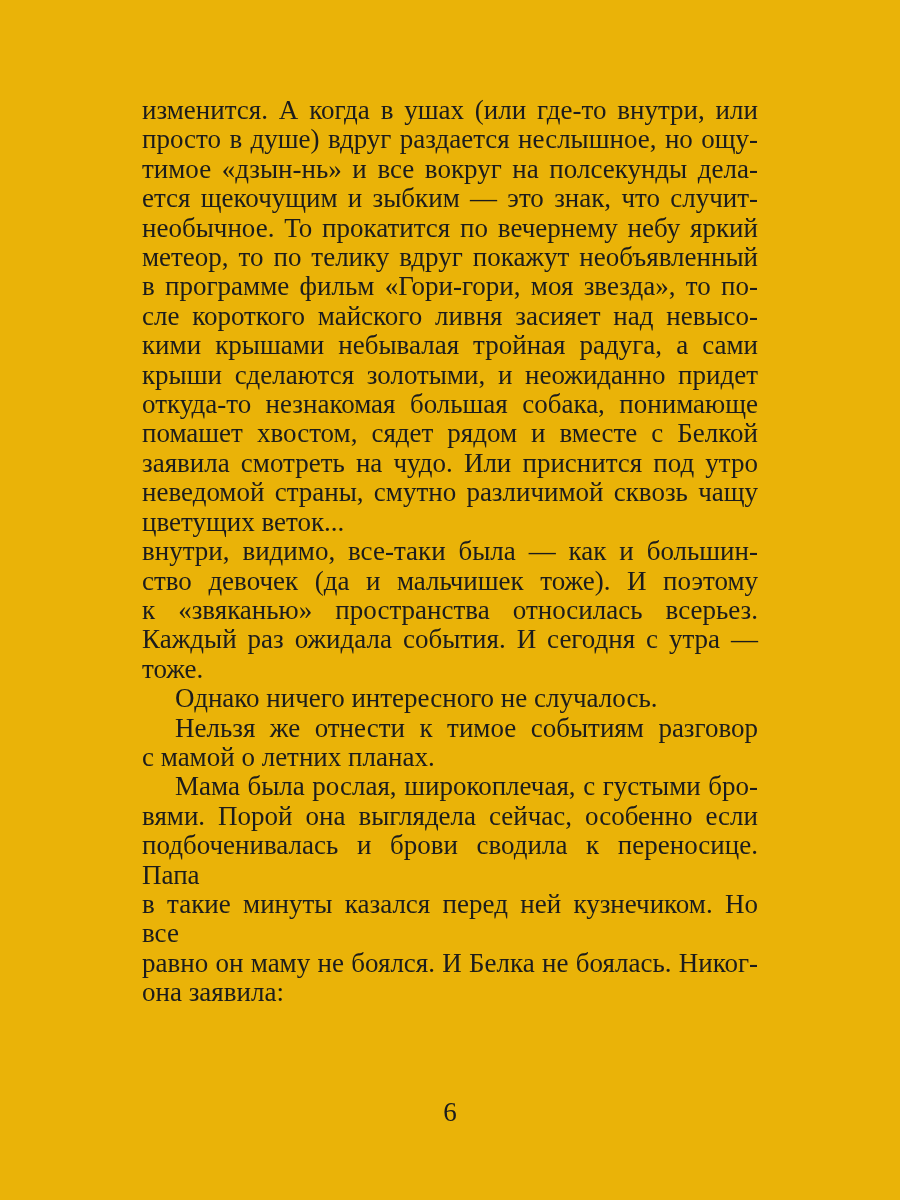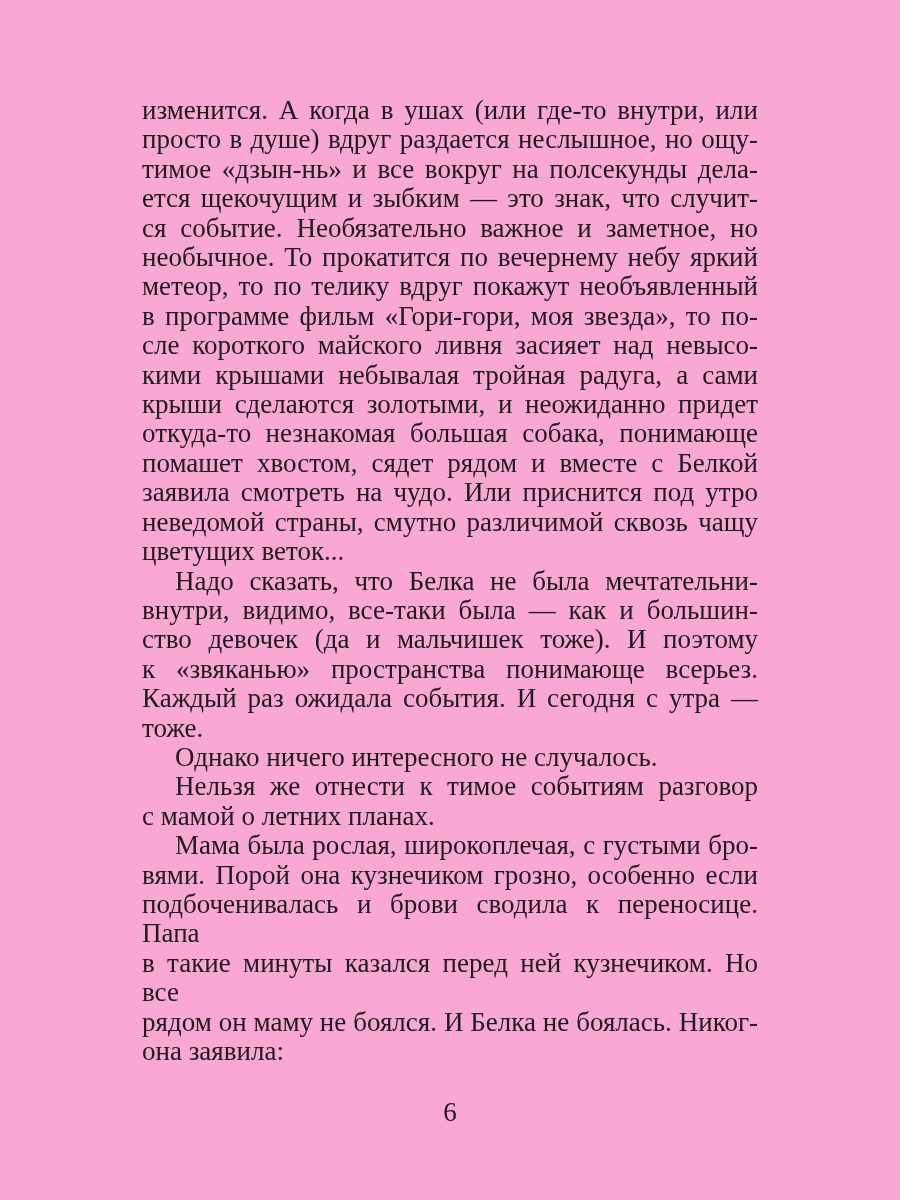--- a/index.html
+++ b/index.html
@@ -4,21 +4,21 @@
 <style>
   html, body {
     margin: 0;
     padding: 0;
     background: #ffffff;
   }
   .page {
     position: relative;
     width: 900px;
     height: 1200px;
-    background: #f9a8d4;
+    background: #eab308;
     font-family: "Liberation Serif", "DejaVu Serif", serif;
     color: #1c1c1c;
     overflow: hidden;
   }
   .text-block {
     position: absolute;
     left: 142px;
     top: 96px;
     width: 616px;
   }
@@ -53,51 +53,49 @@
 </head>
 <body>
 
 <div class="page">
   <div class="text-block">
       <div class="para">
         <div class="line">изменится. А когда в ушах (или где-то внутри, или</div>
         <div class="line">просто в душе) вдруг раздается неслышное, но ощу-</div>
         <div class="line">тимое «дзын-нь» и все вокруг на полсекунды дела-</div>
         <div class="line">ется щекочущим и зыбким — это знак, что случит-</div>
-        <div class="line">ся событие. Необязательно важное и заметное, но</div>
         <div class="line">необычное. То прокатится по вечернему небу яркий</div>
         <div class="line">метеор, то по телику вдруг покажут необъявленный</div>
         <div class="line">в программе фильм «Гори-гори, моя звезда», то по-</div>
         <div class="line">сле короткого майского ливня засияет над невысо-</div>
         <div class="line">кими крышами небывалая тройная радуга, а сами</div>
         <div class="line">крыши сделаются золотыми, и неожиданно придет</div>
         <div class="line">откуда-то незнакомая большая собака, понимающе</div>
         <div class="line">помашет хвостом, сядет рядом и вместе с Белкой</div>
         <div class="line">заявила смотреть на чудо. Или приснится под утро</div>
         <div class="line">неведомой страны, смутно различимой сквозь чащу</div>
         <div class="line last">цветущих веток...</div>
       </div>
       <div class="para">
-        <div class="line first-indent">Надо сказать, что Белка не была мечтательни-</div>
         <div class="line">внутри, видимо, все-таки была — как и большин-</div>
         <div class="line">ство девочек (да и мальчишек тоже). И поэтому</div>
-        <div class="line">к «звяканью» пространства понимающе всерьез.</div>
+        <div class="line">к «звяканью» пространства относилась всерьез.</div>
         <div class="line">Каждый раз ожидала события. И сегодня с утра —</div>
         <div class="line last">тоже.</div>
       </div>
       <div class="para">
         <div class="line last first-indent">Однако ничего интересного не случалось.</div>
       </div>
       <div class="para">
         <div class="line first-indent">Нельзя же отнести к тимое событиям разговор</div>
         <div class="line last">с мамой о летних планах.</div>
       </div>
       <div class="para">
         <div class="line first-indent">Мама была рослая, широкоплечая, с густыми бро-</div>
-        <div class="line">вями. Порой она кузнечиком грозно, особенно если</div>
+        <div class="line">вями. Порой она выглядела сейчас, особенно если</div>
         <div class="line">подбоченивалась и брови сводила к переносице. Папа</div>
         <div class="line">в такие минуты казался перед ней кузнечиком. Но все</div>
-        <div class="line">рядом он маму не боялся. И Белка не боялась. Никог-</div>
+        <div class="line">равно он маму не боялся. И Белка не боялась. Никог-</div>
         <div class="line last">она заявила:</div>
       </div>
     </div>
   <div class="page-footer">6</div>
 </div>
 
 </body></html>

